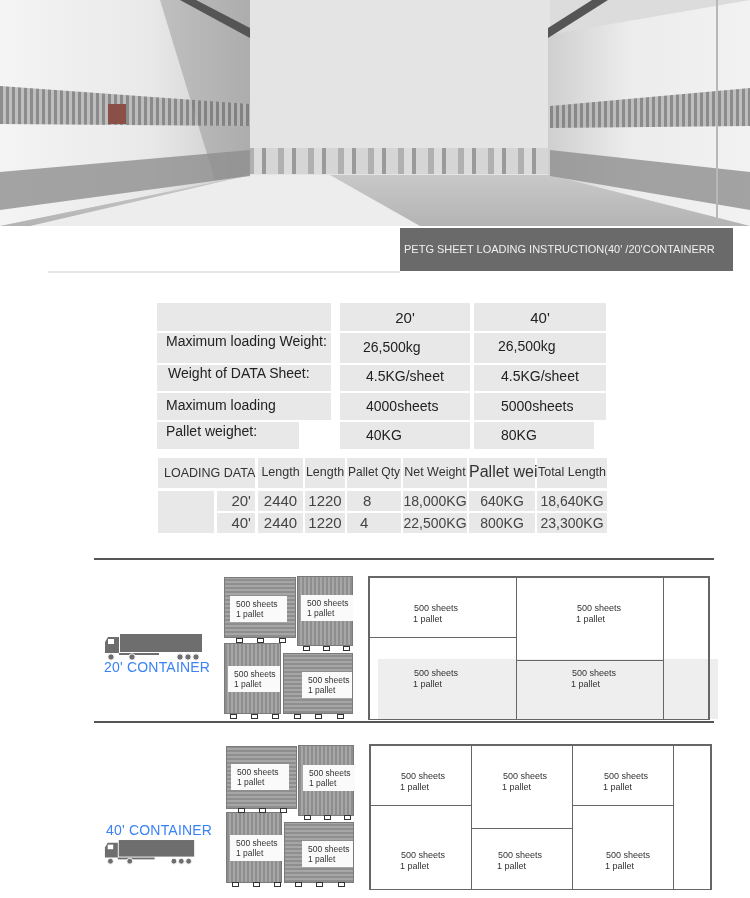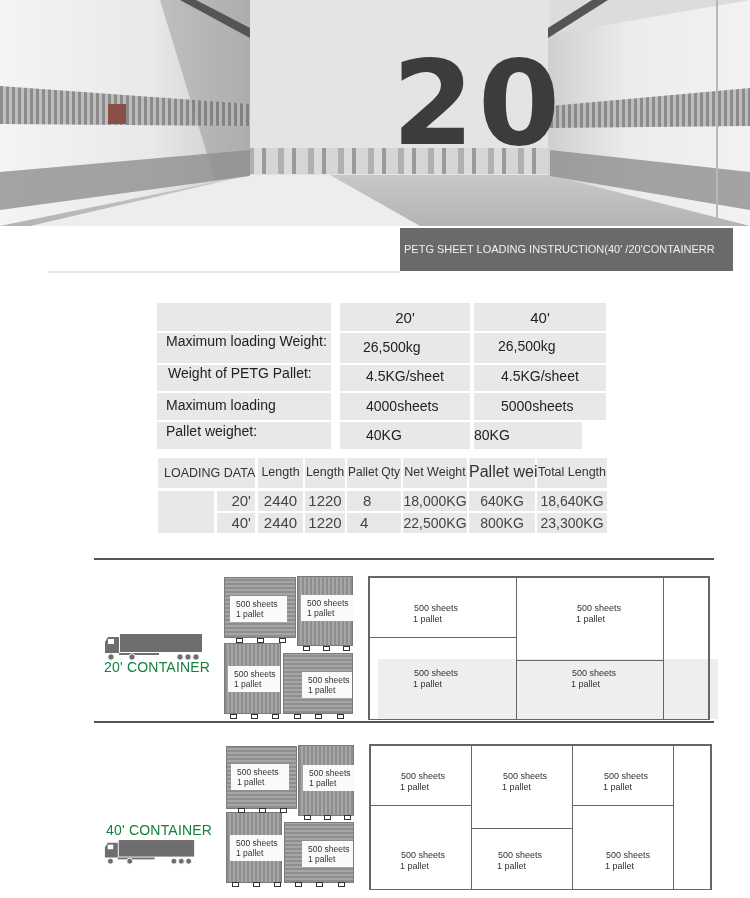--- a/index.html
+++ b/index.html
@@ -36,21 +36,21 @@
   
   .ld .cell { position: absolute; background: #e8e8e8; font-size: 13px; color: #333; white-space: nowrap; }
   .ld .hdr { font-size: 12.5px; }
   .ld .num { font-size: 15px; color: #444; }
 
   
   .rule { position: absolute; height: 2px; background: #555; }
 
   
   .truck { position: absolute; }
-  .cont-label { position: absolute; font-size: 14px; color: #15803d; letter-spacing: .2px; white-space: nowrap; }
+  .cont-label { position: absolute; font-size: 14px; color: #3b82f6; letter-spacing: .2px; white-space: nowrap; }
 
   
   .pallet { position: absolute; background: repeating-linear-gradient(90deg, #8e8e8e 0 2px, #a6a6a6 2px 4px); border: 1px solid #7a7a7a; }
   .pallet.h { background: repeating-linear-gradient(0deg, #8e8e8e 0 2px, #a6a6a6 2px 4px); }
   .pallet .tag { position: absolute; background: #fafafa; font-size: 8.5px; line-height: 10px; color: #333; padding: 3px 6px; white-space: nowrap; }
   .foot { position: absolute; width: 7px; height: 5px; border: 1.5px solid #333; background: #fff; }
 
   
   .plan { position: absolute; border: 1.5px solid #666; background: #fff; }
   .plan .blk { position: absolute; border: 1px solid #666; }
@@ -69,50 +69,49 @@
   <div class="right-wall"></div>
   <div class="floor"></div>
   <div class="floor-light"></div>
   <div class="rail-l"></div>
   <div class="rail-l-red"></div>
   <div class="rail-r"></div>
   <div class="kick-l"></div>
   <div class="kick-r"></div>
   <div class="diag-l"></div>
   <div class="diag-r"></div>
-  <div class="number">20</div>
   <div class="edge-r"></div>
 </div>
 
 <div class="title-line"></div>
 <div class="title-bar">
   <span>PETG SHEET LOADING INSTRUCTION(40' /20'CONTAINERR</span>
 </div>
 
 <div class="spec">
 
   <div class="cell" style="left:0;top:0;width:174px;height:28px;"></div>
   <div class="cell" style="left:183px;top:0;width:130px;height:28px;text-align:center;line-height:30px;font-size:15px;">20'</div>
   <div class="cell" style="left:317px;top:0;width:132px;height:28px;text-align:center;line-height:30px;font-size:15px;">40'</div>
 
   <div class="cell lbl" style="left:0;top:30px;width:174px;height:30px;line-height:16px;padding-top:0;">Maximum loading Weight:</div>
   <div class="cell" style="left:183px;top:30px;width:130px;height:30px;line-height:28px;padding-left:23px;">26,500kg</div>
   <div class="cell" style="left:317px;top:30px;width:132px;height:30px;line-height:26px;padding-left:24px;">26,500kg</div>
 
-  <div class="cell lbl" style="left:0;top:62px;width:174px;height:26px;line-height:16px;padding-left:11px;">Weight of PETG Pallet:</div>
+  <div class="cell lbl" style="left:0;top:62px;width:174px;height:26px;line-height:16px;padding-left:11px;">Weight of DATA Sheet:</div>
   <div class="cell" style="left:183px;top:62px;width:130px;height:26px;line-height:22px;padding-left:26px;">4.5KG/sheet</div>
   <div class="cell" style="left:317px;top:62px;width:132px;height:26px;line-height:22px;padding-left:27px;">4.5KG/sheet</div>
 
   <div class="cell lbl" style="left:0;top:90px;width:174px;height:27px;line-height:24px;">Maximum loading quantity:</div>
   <div class="cell" style="left:183px;top:90px;width:130px;height:27px;line-height:26px;padding-left:26px;">4000sheets</div>
   <div class="cell" style="left:317px;top:90px;width:132px;height:27px;line-height:26px;padding-left:27px;">5000sheets</div>
 
-  <div class="cell lbl" style="left:0;top:119px;width:174px;height:27px;line-height:18px;">Pallet weighet:</div>
+  <div class="cell lbl" style="left:0;top:119px;width:142px;height:27px;line-height:18px;">Pallet weighet:</div>
   <div class="cell" style="left:183px;top:119px;width:130px;height:27px;line-height:26px;padding-left:26px;">40KG</div>
-  <div class="cell" style="left:317px;top:119px;width:108px;height:27px;line-height:26px;">80KG</div>
+  <div class="cell" style="left:317px;top:119px;width:120px;height:27px;line-height:26px;padding-left:27px;">80KG</div>
 </div>
 
 <div class="ld">
 
   <div class="cell hdr" style="left:158px;top:458px;width:97px;height:30px;line-height:30px;padding-left:6px;">LOADING DATA</div>
   <div class="cell hdr" style="left:258px;top:458px;width:45px;height:30px;line-height:28px;text-align:center;">Length</div>
   <div class="cell hdr" style="left:305px;top:458px;width:40px;height:30px;line-height:28px;text-align:center;">Length</div>
   <div class="cell hdr" style="left:347px;top:458px;width:54px;height:30px;line-height:28px;text-align:center;font-size:12px;">Pallet Qty</div>
   <div class="cell hdr" style="left:403px;top:458px;width:64px;height:30px;line-height:28px;text-align:center;">Net Weight</div>
   <div class="cell hdr" style="left:469px;top:458px;width:66px;height:30px;line-height:28px;text-align:center;font-size:16px;">Pallet weight</div>

